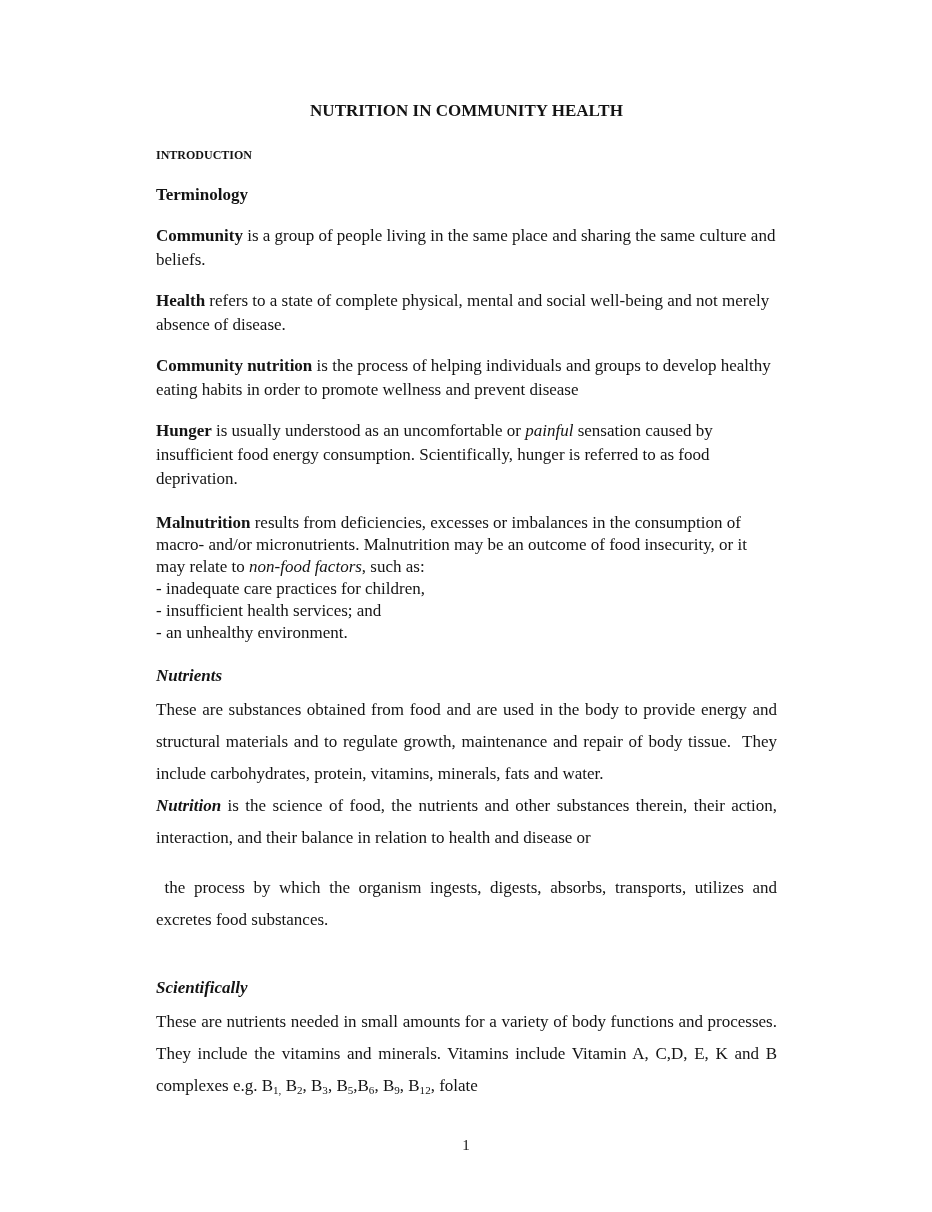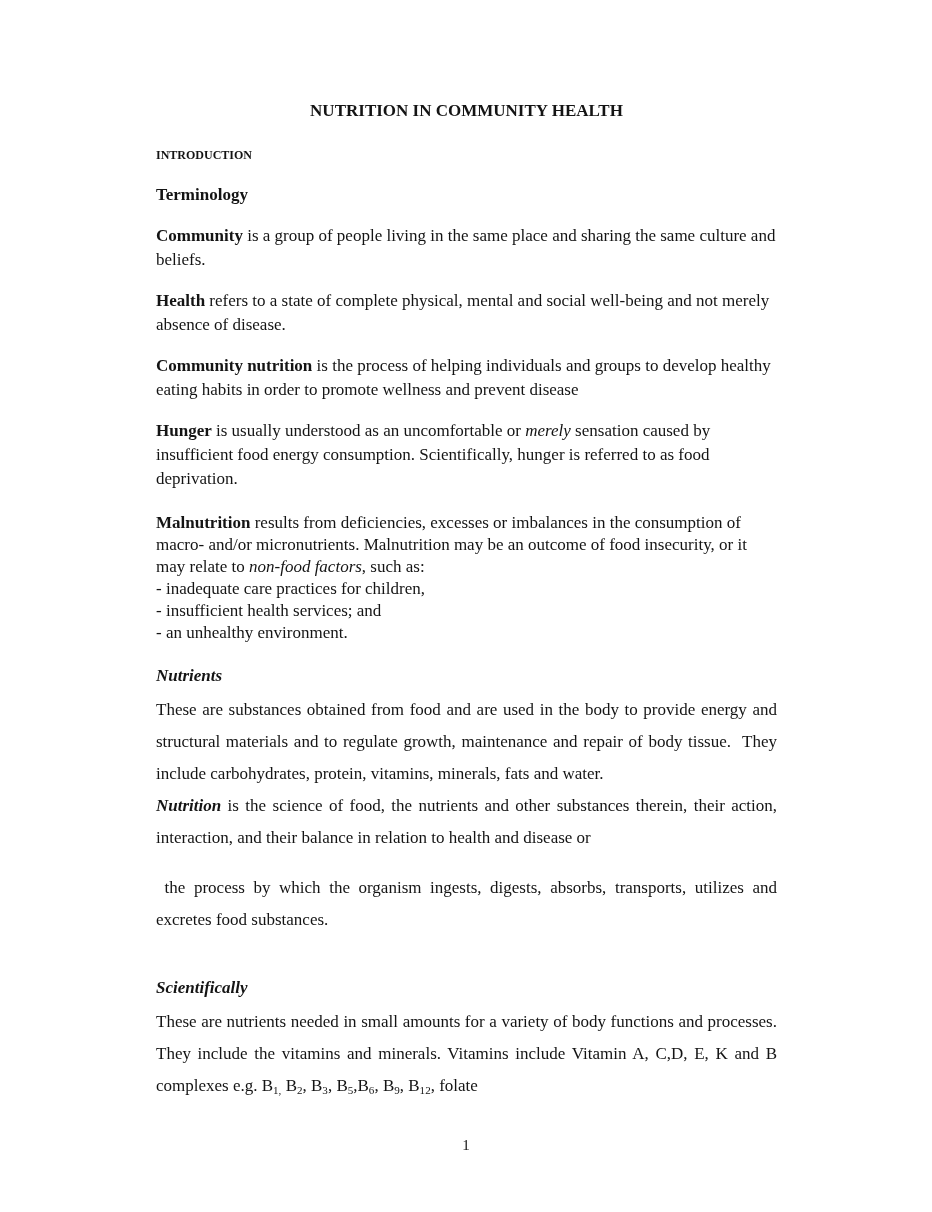--- a/index.html
+++ b/index.html
@@ -88,21 +88,21 @@
     <div class="h-caps">INTRODUCTION</div>
 
     <div class="h-sub">Terminology</div>
 
     <p class="single"><span style="font-weight: bold;">Community</span><span> is a group of people living in the same place and sharing the same culture and beliefs.</span></p>
 
     <p class="single"><span style="font-weight: bold;">Health</span><span> refers to a state of complete physical, mental and social well-being and not merely absence of disease.</span></p>
 
     <p class="single"><span style="font-weight: bold;">Community nutrition</span><span> is the process of helping individuals and groups to develop healthy eating habits in order to promote wellness and prevent disease</span></p>
 
-    <p class="single mt-hunger"><span style="font-weight: bold;">Hunger</span><span> is usually understood as an uncomfortable or </span><span style="font-style: italic;">merely</span><span> sensation caused by insufficient food energy consumption. Scientifically, hunger is referred to as food deprivation.</span></p>
+    <p class="single mt-hunger"><span style="font-weight: bold;">Hunger</span><span> is usually understood as an uncomfortable or </span><span style="font-style: italic;">painful</span><span> sensation caused by insufficient food energy consumption. Scientifically, hunger is referred to as food deprivation.</span></p>
 
     <p class="tight"><span style="font-weight: bold;">Malnutrition</span><span> results from deficiencies, excesses or imbalances in the consumption of macro- and/or micronutrients. Malnutrition may be an outcome of food insecurity, or it may relate to </span><span style="font-style: italic;">non-food factors</span><span>, such as:</span><br><span>- inadequate care practices for children,</span><br><span>- insufficient health services; and</span><br><span>- an unhealthy environment.</span></p>
 
     <div class="h-ital mt-nutrients-head">Nutrients</div>
 
     <p class="wide mt-after-head"><span>These are substances obtained from food and are used in the body to provide energy and structural materials and to regulate growth, maintenance and repair of body tissue.  They include carbohydrates, protein, vitamins, minerals, fats and water.</span></p>
 
     <p class="wide"><span style="font-weight: bold; font-style: italic;">Nutrition</span><span> is the science of food, the nutrients and other substances therein, their action, interaction, and their balance in relation to health and disease or</span></p>
 
     <p class="wide mt-process"><span> the process by which the organism ingests, digests, absorbs, transports, utilizes and excretes food substances.</span></p>

